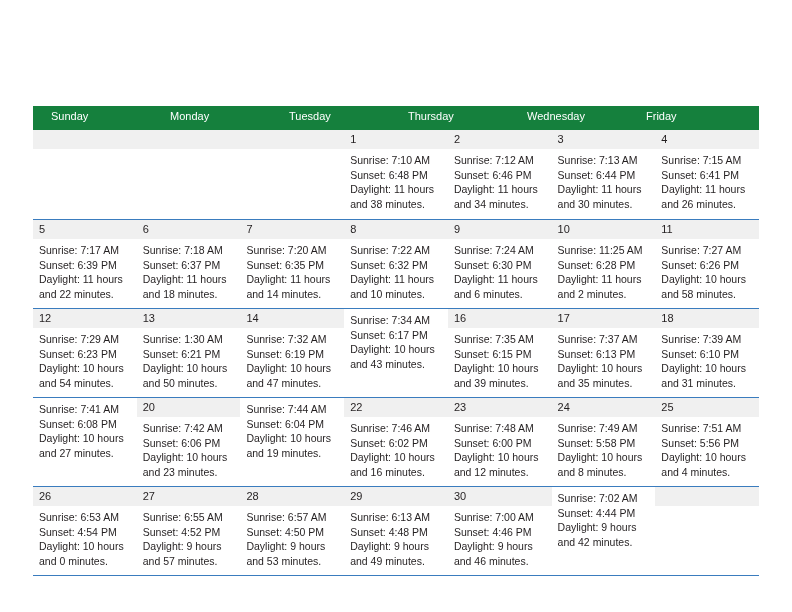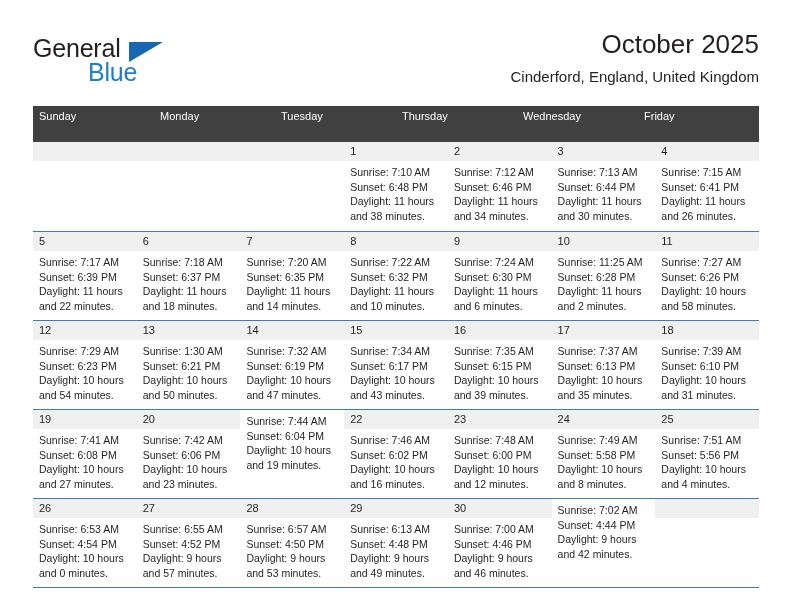--- a/index.html
+++ b/index.html
@@ -91,22 +91,23 @@
   
   .calendar {
     position: absolute;
     left: 33px;
     top: 106px;
     width: 726px;
   }
 
   .weekdays {
     display: flex;
-    background: #404040;
-    height: 36px;
+    background: #15803d;
+    height: 24px;
+    padding-left: 12px;
   }
   .weekday {
     flex: 1 1 0;
     color: #ffffff;
     font-size: 11px;
     line-height: 20px;
     padding-left: 6px;
     box-sizing: border-box;
     white-space: nowrap;
     overflow: hidden;
@@ -153,34 +154,20 @@
   .calendar-bottom {
     border-top: 1px solid #3a7cbe;
     height: 0;
   }
 </style>
 </head>
 <body>
 
 <div class="page">
 
-  <div class="topbar">
-
-    <div class="brand">
-      <span class="brand-general">General</span>
-      <span class="brand-triangle"></span>
-      <span class="brand-blue">Blue</span>
-    </div>
-
-    <div class="title-wrap">
-      <h1 class="cal-title">October 2025</h1>
-      <p class="cal-subtitle">Cinderford, England, United Kingdom</p>
-    </div>
-
-  </div>
 
   <div class="calendar">
     <div class="weekdays" id="weekday-row">
         <div class="weekday">Sunday</div>
         <div class="weekday">Monday</div>
         <div class="weekday">Tuesday</div>
         <div class="weekday">Thursday</div>
         <div class="weekday">Wednesday</div>
         <div class="weekday">Friday</div>
       </div>
@@ -322,21 +309,20 @@
           <div class="daycell">
             <div class="numband">14</div>
             <div class="lines">
               <div>Sunrise: 7:32 AM</div>
               <div>Sunset: 6:19 PM</div>
               <div>Daylight: 10 hours</div>
               <div>and 47 minutes.</div>
             </div>
           </div>
           <div class="daycell">
-            <div class="numband">15</div>
             <div class="lines">
               <div>Sunrise: 7:34 AM</div>
               <div>Sunset: 6:17 PM</div>
               <div>Daylight: 10 hours</div>
               <div>and 43 minutes.</div>
             </div>
           </div>
           <div class="daycell">
             <div class="numband">16</div>
             <div class="lines">
@@ -360,21 +346,20 @@
             <div class="lines">
               <div>Sunrise: 7:39 AM</div>
               <div>Sunset: 6:10 PM</div>
               <div>Daylight: 10 hours</div>
               <div>and 31 minutes.</div>
             </div>
           </div>
         </div>
         <div class="week">
           <div class="daycell">
-            <div class="numband">19</div>
             <div class="lines">
               <div>Sunrise: 7:41 AM</div>
               <div>Sunset: 6:08 PM</div>
               <div>Daylight: 10 hours</div>
               <div>and 27 minutes.</div>
             </div>
           </div>
           <div class="daycell">
             <div class="numband">20</div>
             <div class="lines">

